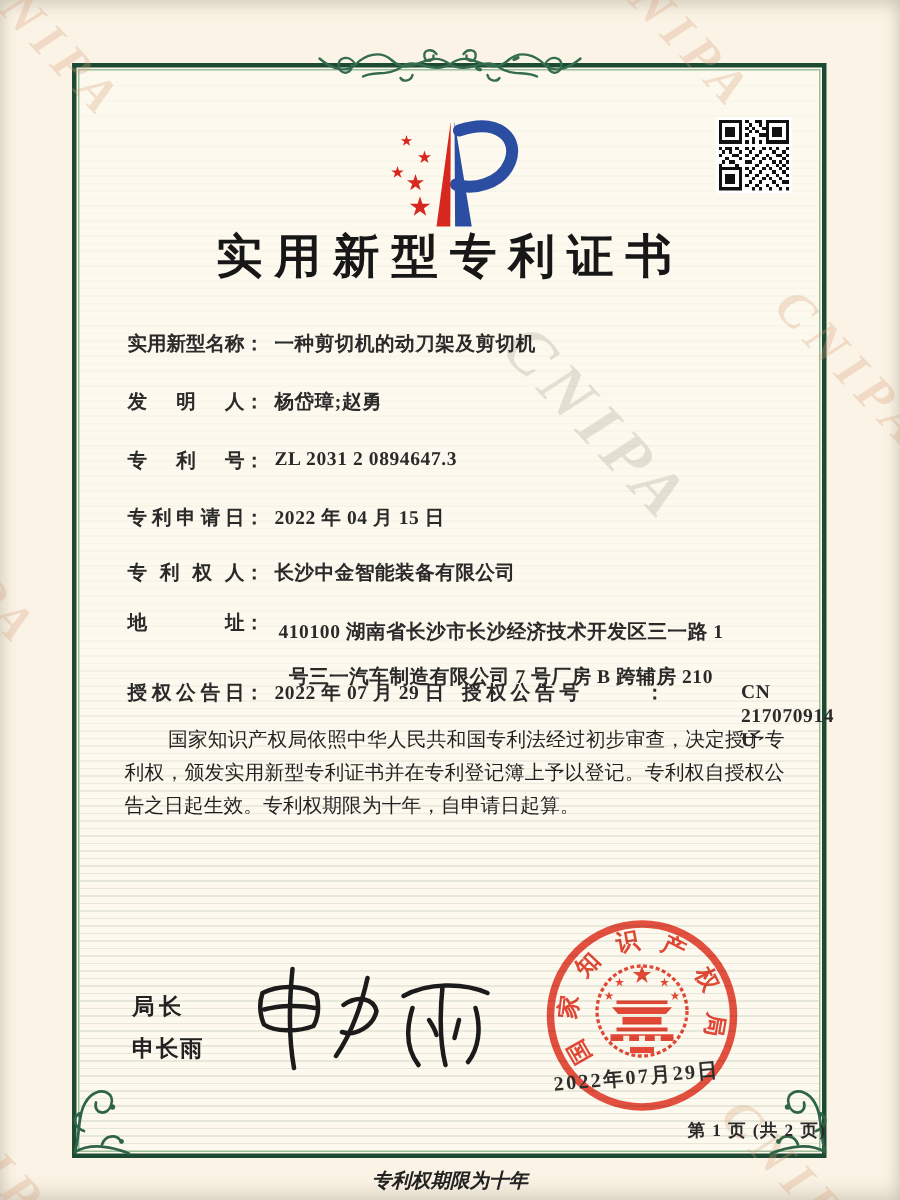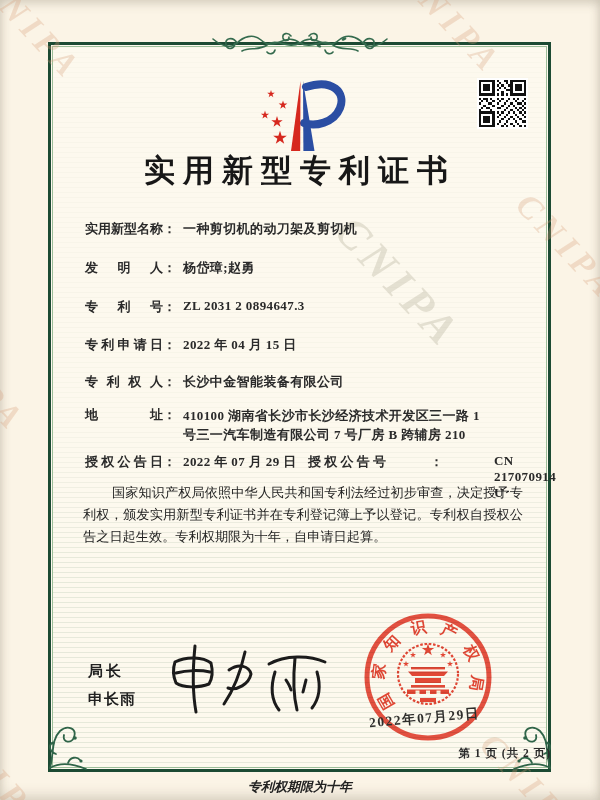--- a/index.html
+++ b/index.html
@@ -47,21 +47,21 @@
   .title{
     position:absolute;left:0;top:150px;width:600px;text-align:center;z-index:2;
     font-size:31px;font-weight:700;letter-spacing:8px;color:#171717;
   }
   
   .row{position:absolute;left:85px;z-index:2;display:flex;align-items:flex-start;
     font-size:13px;font-weight:600;color:#2a2a2a;}
   .row .lbl{display:inline-block;width:78px;text-align:justify;text-align-last:justify;flex:none;}
   .row .colon{flex:none;margin-right:7px;}
   .row .val{letter-spacing:.4px;}
-  .val.wrap{width:302px;line-height:19px;}
+  .val.wrap{width:302px;line-height:30px;text-align:center;}
   .pair2{position:absolute;left:223px;top:0;display:flex;gap:44px;}
   
   .paras{position:absolute;left:83px;top:470px;width:440px;z-index:2;
     font-size:13.2px;line-height:21.8px;font-weight:500;color:#1f1f1f;text-align:justify;margin-top:12px;}
   .paras p{margin:0;text-indent:2.2em;}
   
   .sig-title{position:absolute;left:88px;top:662px;font-size:15px;font-weight:700;letter-spacing:3px;
     font-family:"Liberation Sans","DejaVu Sans",sans-serif;color:#222;z-index:2;}
   .sig-name{position:absolute;left:88px;top:690px;font-size:15px;font-weight:700;letter-spacing:1px;
     font-family:"Liberation Sans","DejaVu Sans",sans-serif;color:#222;z-index:2;}

